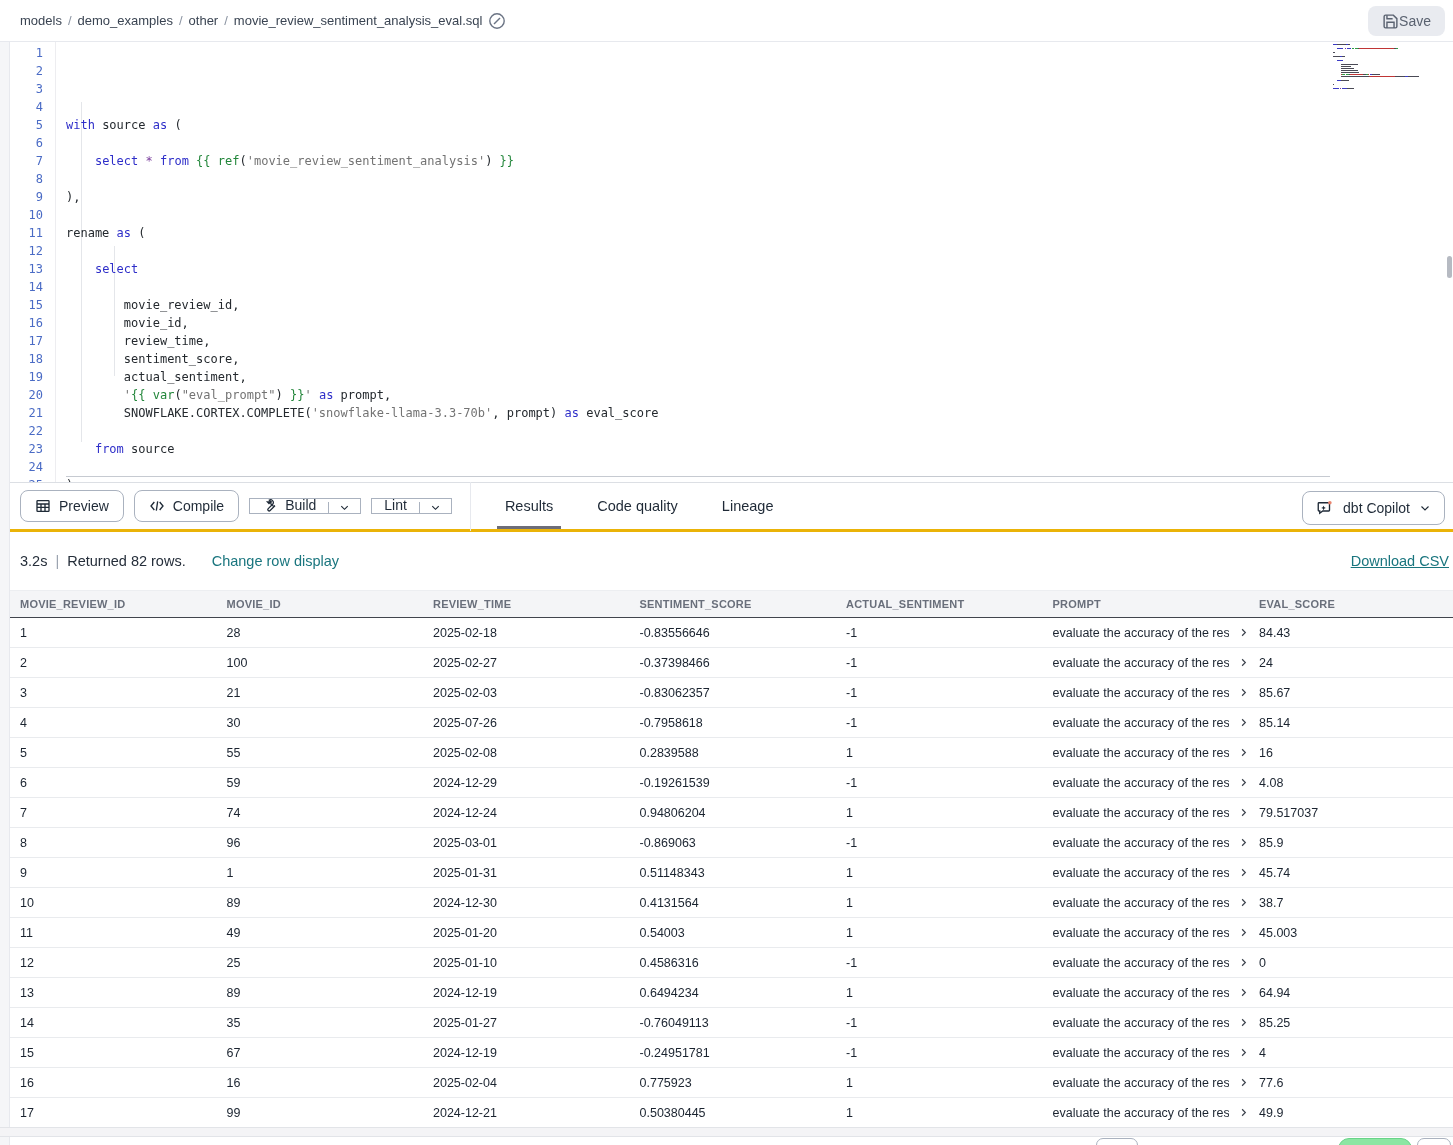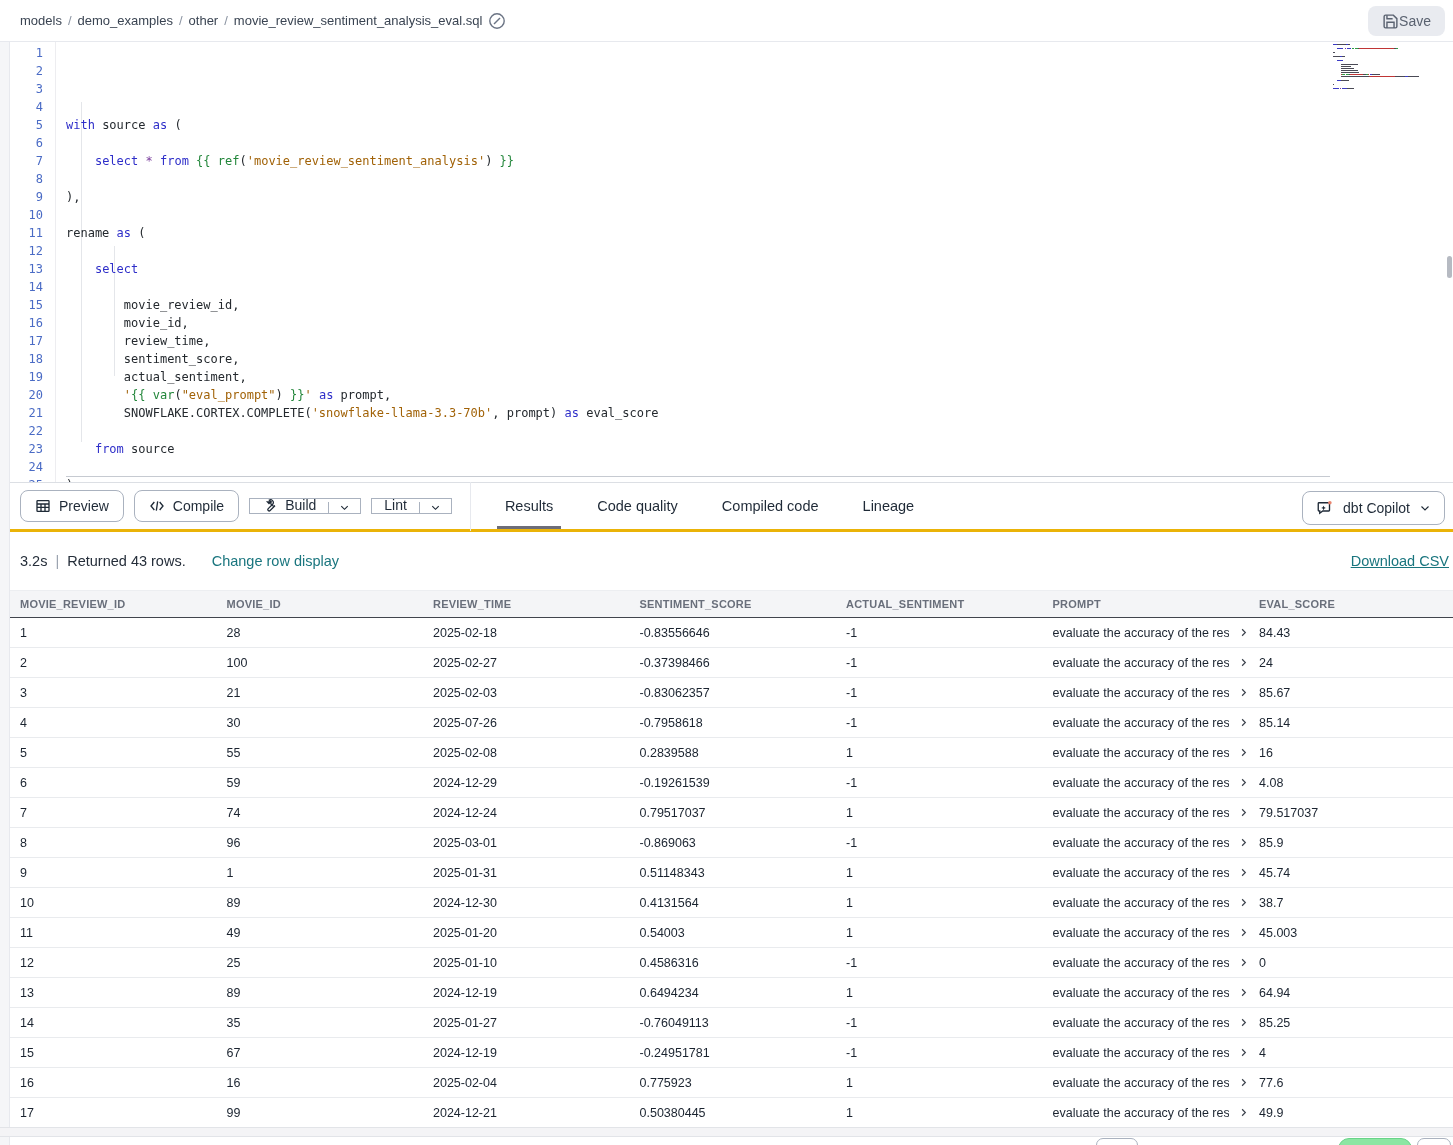--- a/index.html
+++ b/index.html
@@ -29,21 +29,21 @@
     font-family:"DejaVu Sans Mono", monospace; font-size:12px; line-height:18px; }
   .ed-inner { position:relative; display:flex; }
   .gutter { width:46px; flex:0 0 46px; text-align:right; padding-right:12px; padding-top:2px;
     color:#4a6bc5; border-right:1px solid #ededf0; background:#fff; user-select:none; }
   .gutter div { height:18px; }
   .code { padding-top:2px; padding-left:10px; white-space:pre; width:1274px; }
   .code-line { height:18px; position:relative; }
   .code-line.active { border-top:1px solid #c6cad1; border-bottom:1px solid #c6cad1; height:18px;
     line-height:16px; }
   .tok-kw { color:#2e2ec9; }
-  .tok-st { color:#a16207;margin-top:44px; }
+  .tok-st { color:#737373;margin-top:44px; }
   .tok-jj { color:#22863a; }
   .tok-op { color:#7a3e9d; }
   .tok-d  { color:#24292e; }
   .indent-guide { position:absolute; width:1px; background:#e4e6ea; }
   .guide1 { left:71px; top:60px; height:340px; }
   .guide2 { left:104px; top:204px; height:130px; }
 
   
   .minimap { position:absolute; top:2px; right:8px; width:112px; }
   .mm-line { height:1px; margin-bottom:1px; white-space:nowrap; font-size:0; }
@@ -252,21 +252,20 @@
         <svg width="11" height="11" viewBox="0 0 24 24" fill="none" stroke="#1f2a37" stroke-width="2.4">
             <path d="M5 9l7 7 7-7"></path>
           </svg>
       </span>
     </button>
   </div>
   <div class="tb-divider"></div>
   <div class="tabs" id="tabs">
       <div class="tab active">Results</div>
       <div class="tab">Code quality</div>
-      <div class="tab">Compiled code</div>
       <div class="tab">Lineage</div>
     </div>
   <button class="copilot-btn">
     <span class="icon">
       <svg width="18" height="18" viewBox="0 0 24 24" fill="none">
         <path d="M4 5h13a1 1 0 0 1 1 1v9a1 1 0 0 1-1 1H9l-4 3v-3H4a1 1 0 0 1-1-1V6a1 1 0 0 1 1-1z" stroke="#1f2a37" stroke-width="1.8"></path>
         <path d="M10 9l1.2 2 2 .9-2 .9L10 15l-1-2.2-2-.9 2-.9z" fill="#1f2a37"></path>
         <circle cx="18.5" cy="5" r="2.4" fill="#e8836d"></circle>
       </svg>
     </span>
@@ -274,21 +273,21 @@
     <span class="icon">
       <svg width="12" height="12" viewBox="0 0 24 24" fill="none" stroke="#1f2a37" stroke-width="2.2">
           <path d="M5 9l7 7 7-7"></path>
         </svg>
     </span>
   </button>
 </div>
 
 <div class="statusrow">
   <span class="status-text">
-    <span>3.2s</span><span class="status-sep">|</span><span>Returned 43 rows.</span>
+    <span>3.2s</span><span class="status-sep">|</span><span>Returned 82 rows.</span>
   </span>
   <a class="link change-display">Change row display</a>
   <a class="link download-csv">Download CSV</a>
 </div>
 
 <div class="results-table">
   <div class="thead" id="thead">
       <div class="th">MOVIE_REVIEW_ID</div>
       <div class="th">MOVIE_ID</div>
       <div class="th">REVIEW_TIME</div>
@@ -391,21 +390,21 @@
               <path d="M9 5l7 7-7 7"></path>
             </svg>
           </span>
         </div>
         <div class="td">4.08</div>
       </div>
       <div class="trow">
         <div class="td">7</div>
         <div class="td">74</div>
         <div class="td">2024-12-24</div>
-        <div class="td">0.79517037</div>
+        <div class="td">0.94806204</div>
         <div class="td">1</div>
         <div class="td td-prompt">
           <span style="overflow: hidden; text-overflow: clip; white-space: nowrap;">evaluate the accuracy of the res...</span>
           <span class="prompt-chevron">
             <svg width="11" height="11" viewBox="0 0 24 24" fill="none" stroke="currentColor" stroke-width="2.6">
               <path d="M9 5l7 7-7 7"></path>
             </svg>
           </span>
         </div>
         <div class="td">79.517037</div>

